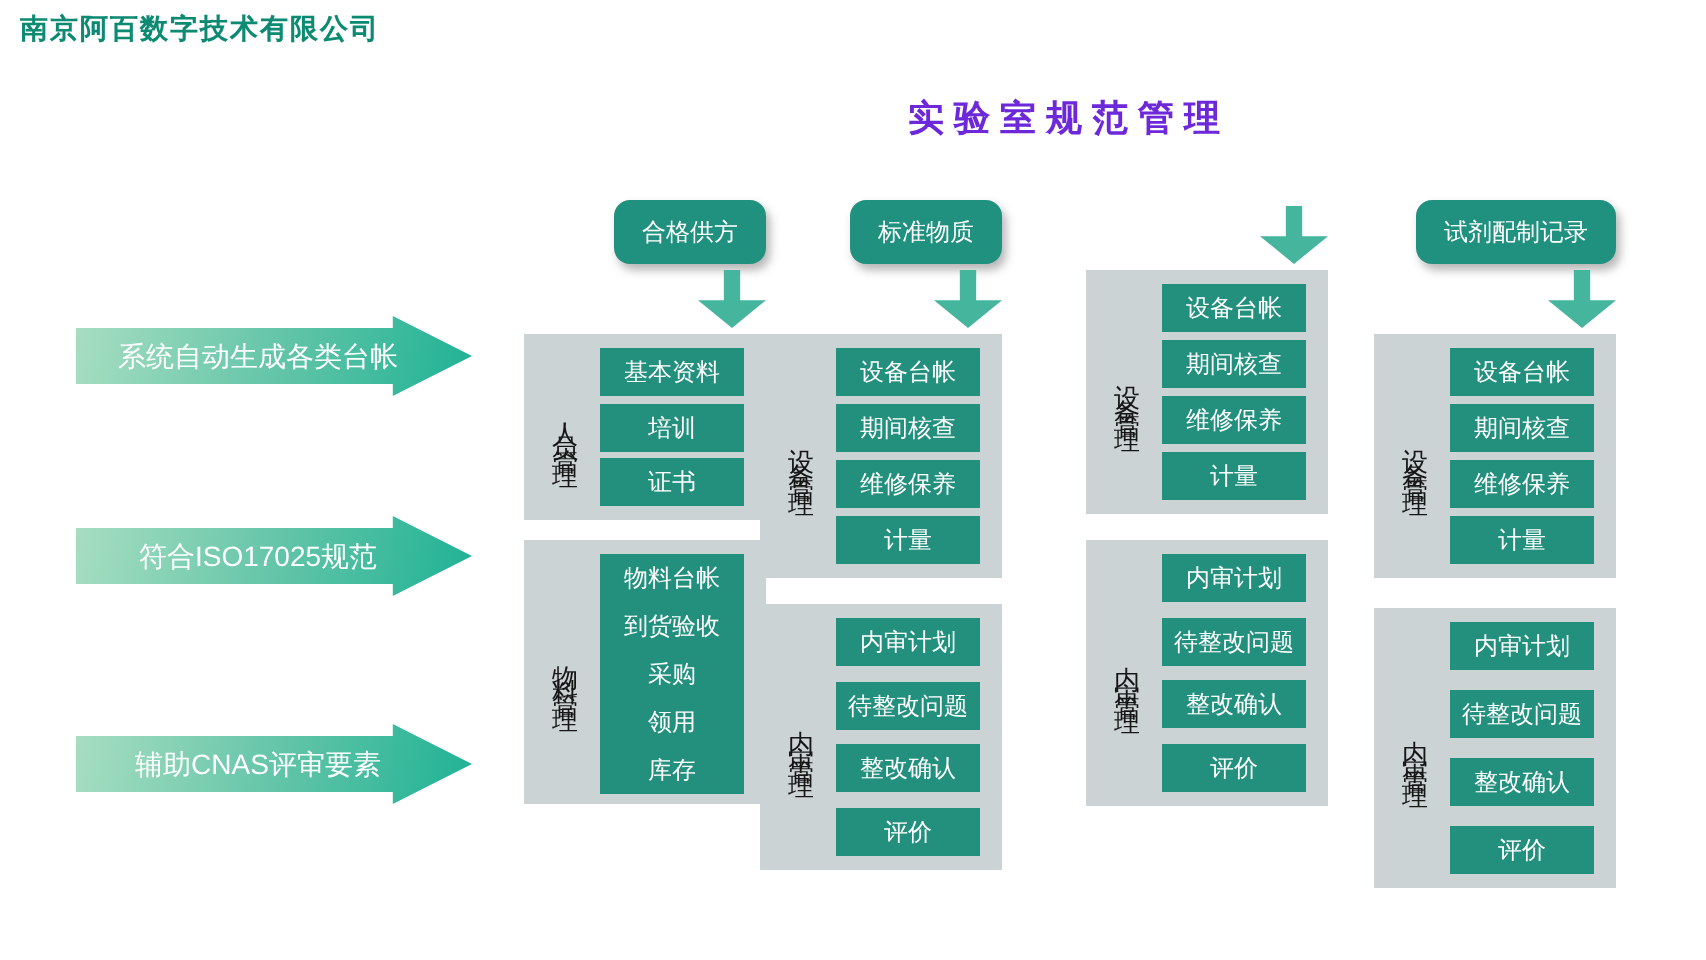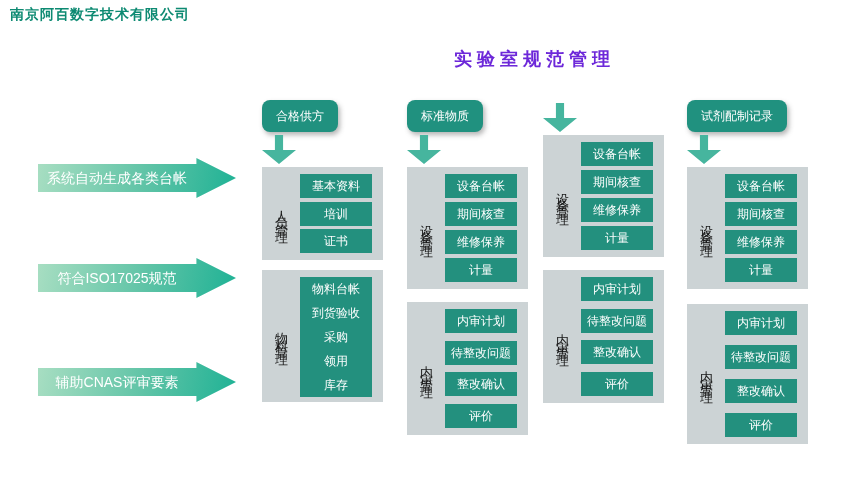--- a/index.html
+++ b/index.html
@@ -17,26 +17,26 @@
     font-size:18px;font-weight:bold;letter-spacing:5px;color:#6d28d9;
   }
   
   .larrow{
     position:absolute;left:38px;width:198px;height:40px;
     background:linear-gradient(100deg,#a8dec2 0%,#5ec3a6 55%,#1fb295 100%);
     clip-path:polygon(0 15%,80% 15%,80% 0,100% 50%,80% 100%,80% 85%,0 85%);
   }
   .larrow span{
     display:block;width:158px;text-align:center;line-height:40px;
-    color:#ffffff;font-size:14px;white-space:nowrap;
+    color:#ffffff;font-size:14px;white-space:nowrap;margin-left:12px;
   }
   .la1{top:158px;} .la2{top:258px;} .la3{top:362px;}
   
-  .col{position:absolute;top:100px;width:121px;display:flex;flex-direction:column;align-items:flex-start;}
-  .colA{left:262px;} .colB{left:407px;} .colC{left:543px;} .colD{left:687px;}
+  .col{position:absolute;top:100px;width:121px;display:flex;flex-direction:column;align-items:flex-end;}
+  .colA{left:262px;} .colB{left:380px;} .colC{left:543px;} .colD{left:687px;}
   .hdr-btn{
     background:#20917f;color:#ffffff;font-size:12px;white-space:nowrap;
     height:32px;line-height:32px;padding:0 14px;border-radius:8px;
     box-shadow:2px 3px 5px rgba(70,70,70,.4);
   }
   .down-arrow{
     width:34px;height:29px;margin:3px 0 3px 0;background:#46b59e;
     clip-path:polygon(38% 0,62% 0,62% 52%,100% 52%,50% 100%,0 52%,38% 52%);
   }
   .gbox{

